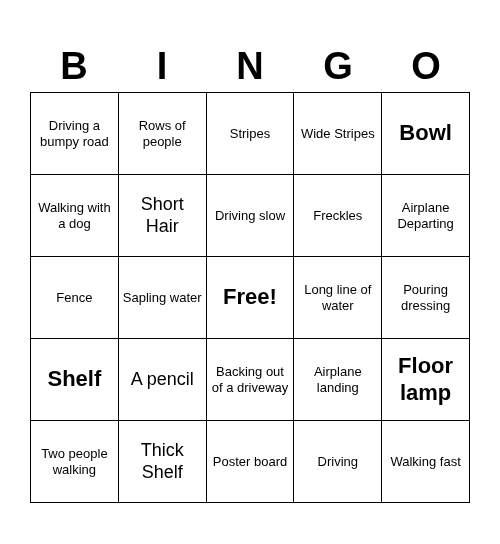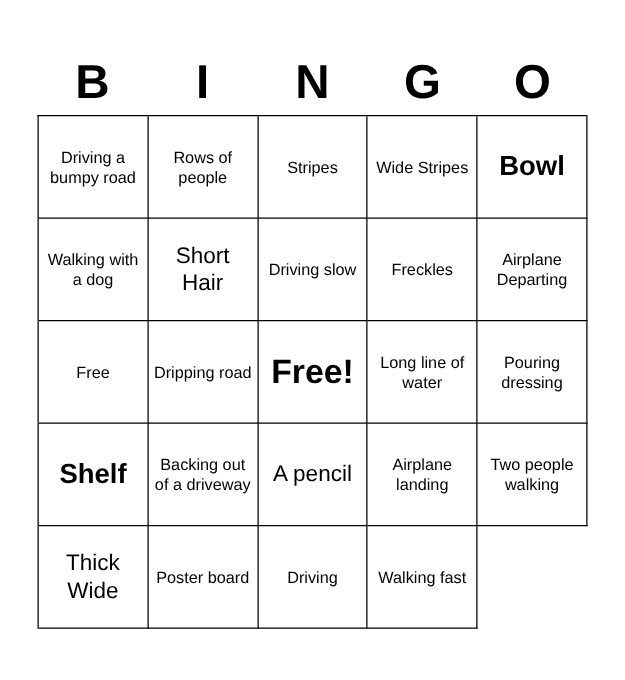--- a/index.html
+++ b/index.html
@@ -48,21 +48,21 @@
     }
     .bingo-cell.large-text {
       font-size: 22px;
       font-weight: bold;
     }
     .bingo-cell.medium-text {
       font-size: 18px;
       font-weight: normal;
     }
     .bingo-cell.free {
-      font-size: 27px;
+      font-size: 22px;
       font-weight: bold;
     }
   </style>
 </head>
 <body>
 
 <div class="bingo-card">
   <div class="bingo-header">
   <div class="bingo-header-cell">B</div>
       <div class="bingo-header-cell">I</div>
@@ -74,28 +74,29 @@
   <div class="bingo-cell">Driving a bumpy road</div>
       <div class="bingo-cell">Rows of people</div>
       <div class="bingo-cell">Stripes</div>
       <div class="bingo-cell">Wide Stripes</div>
       <div class="bingo-cell large-text">Bowl</div>
       <div class="bingo-cell">Walking with a dog</div>
       <div class="bingo-cell medium-text">Short Hair</div>
       <div class="bingo-cell">Driving slow</div>
       <div class="bingo-cell">Freckles</div>
       <div class="bingo-cell">Airplane Departing</div>
-      <div class="bingo-cell">Free</div>
-      <div class="bingo-cell">Dripping road</div>
+      <div class="bingo-cell">Fence</div>
+      <div class="bingo-cell">Sapling water</div>
       <div class="bingo-cell free">Free!</div>
       <div class="bingo-cell">Long line of water</div>
       <div class="bingo-cell">Pouring dressing</div>
       <div class="bingo-cell large-text">Shelf</div>
+      <div class="bingo-cell medium-text">A pencil</div>
       <div class="bingo-cell">Backing out of a driveway</div>
-      <div class="bingo-cell medium-text">A pencil</div>
       <div class="bingo-cell">Airplane landing</div>
+      <div class="bingo-cell large-text">Floor lamp</div>
       <div class="bingo-cell">Two people walking</div>
-      <div class="bingo-cell medium-text">Thick Wide</div>
+      <div class="bingo-cell medium-text">Thick Shelf</div>
       <div class="bingo-cell">Poster board</div>
       <div class="bingo-cell">Driving</div>
       <div class="bingo-cell">Walking fast</div>
     </div>
 </div>
 
 </body></html>

